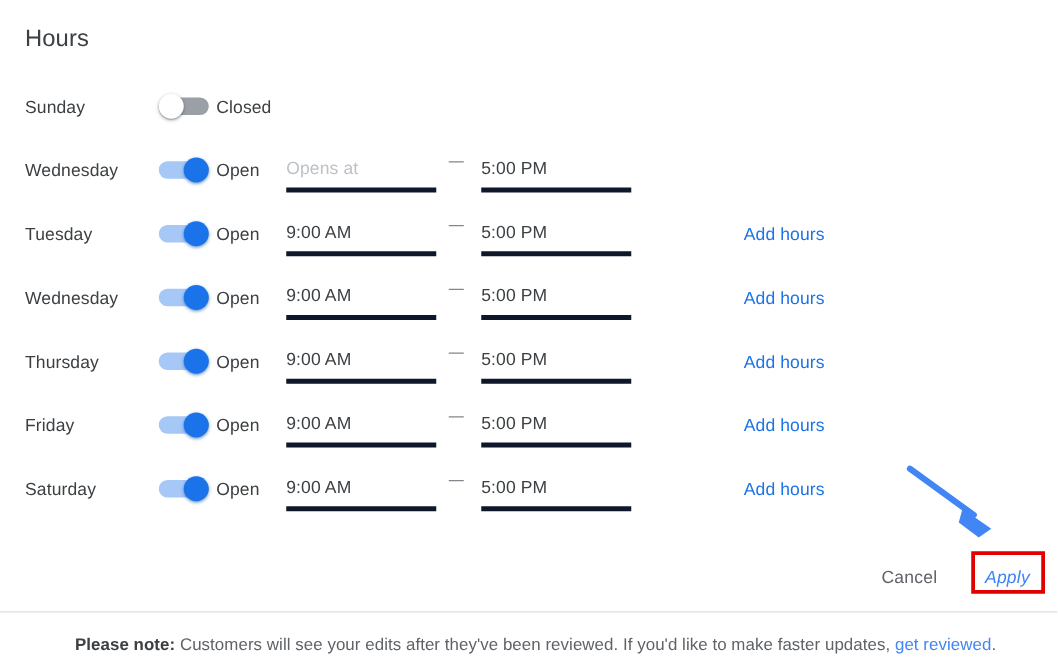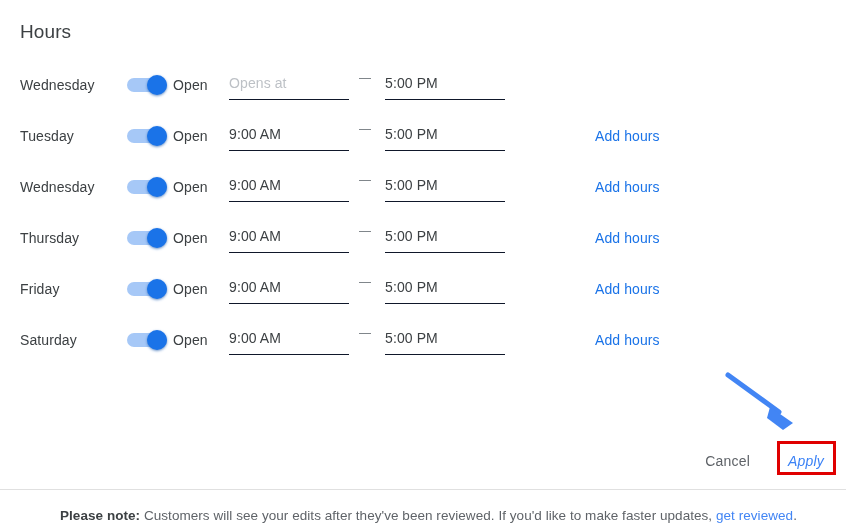--- a/index.html
+++ b/index.html
@@ -103,21 +103,21 @@
     letter-spacing: 0.1px;
   }
 
   
   .time-field {
     position: absolute;
     top: 4px;
     width: 120px;
     height: 26px;
     border: none;
-    border-bottom: 1px solid #0f172a;
+    border-bottom: 4px solid #0f172a;
     background: transparent;
     font-family: "Liberation Sans", sans-serif;
     font-size: 14px;
     color: #3c4043;
     letter-spacing: 0.1px;
     padding: 0 0 3px 0;
     outline: none;
     box-sizing: content-box;
   }
   .time-field::placeholder {
@@ -228,20 +228,28 @@
 </style>
 </head>
 <body>
 
 <div id="screen">
 
   <div class="panel-title">Hours</div>
 
   <div class="rows" id="rows-container">
       <div class="day-row">
+        <div class="day-label">Sunday</div>
+        <div class="toggle">
+          <div class="track"></div>
+          <div class="knob"></div>
+        </div>
+        <div class="state-label">Closed</div>
+      </div>
+      <div class="day-row">
         <div class="day-label">Wednesday</div>
         <div class="toggle on">
           <div class="track"></div>
           <div class="knob"></div>
         </div>
         <div class="state-label">Open</div>
         <input type="text" class="time-field time-open" placeholder="Opens at" style="">
         <div class="dash"></div>
         <input type="text" class="time-field time-close" placeholder="Closes at" value="5:00 PM" style="">
       </div>

